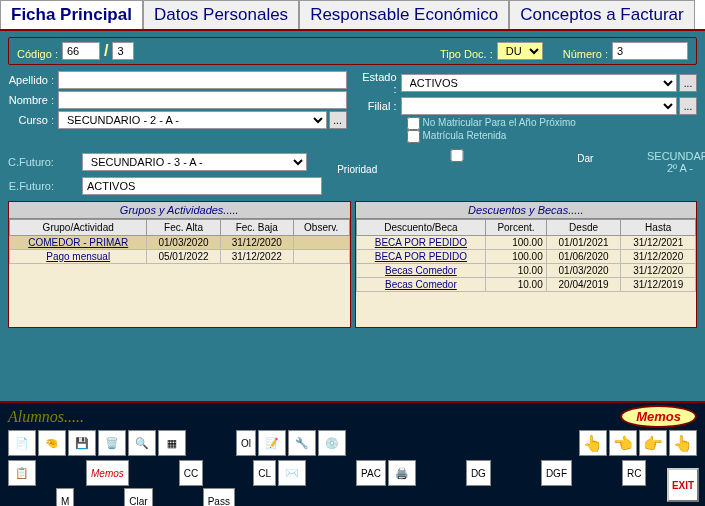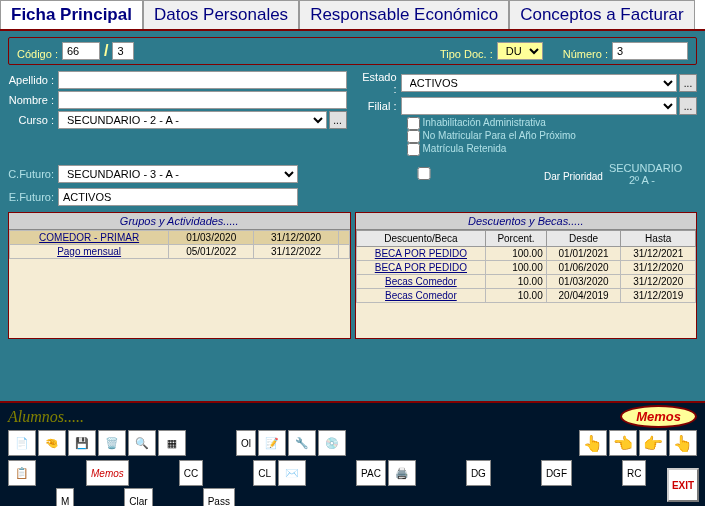--- a/index.html
+++ b/index.html
@@ -25,21 +25,21 @@
 .form-row { display: flex; align-items: center; margin-bottom: 2px; }
 .form-row label { width: 50px; text-align: right; color: #fff; font-size: 11px; padding-right: 4px; }
 .form-row input, .form-row select { flex: 1; }
 .form-col.right .form-row label { width: 42px; }
 .btn-small { width: 18px; height: 18px; background: #e0e0e0; border: 1px solid #888; font-size: 10px; cursor: pointer; margin-left: 2px; }
 
 .checks { margin-left: 48px; }
 .checks label { display: block; color: #b0e0e6; font-size: 10px; }
 .checks input { vertical-align: middle; margin-right: 3px; }
 
-.fut-row { display: flex; align-items: center; margin-bottom: 2px; }
+.fut-row { display: flex; align-items: center; margin-bottom: 2px; gap: 24px; }
 .fut-row > span { width: 50px; text-align: right; color: #b0e0e6; font-size: 11px; padding-right: 4px; }
 .fut-row select, .fut-row input { width: 240px; }
 .prio { color: #fff; font-size: 10px; margin: 0 6px; }
 .sec-txt { color: #b0e0e6; font-size: 11px; }
 
 .tables { display: flex; gap: 4px; margin-top: 6px; }
 .table-box { flex: 1; border: 1px solid #800000; background: #e8d8b0; }
 .table-title { text-align: center; font-style: italic; color: #000080; font-size: 11px; padding: 2px; background: #d0d0d0; border-bottom: 1px solid #888; }
 .table-body { background: #f5ecd4; height: 108px; overflow: auto; }
 table { width: 100%; border-collapse: collapse; font-size: 10px; }
@@ -109,21 +109,20 @@
           <label>Estado :</label>
           <select><option>ACTIVOS</option></select>
           <button class="btn-small">...</button>
         </div>
       <div class="form-row">
           <label>Filial :</label>
           <select><option></option></select>
           <button class="btn-small">...</button>
         </div>
       <div class="checks">
-        <label><input type="checkbox" style=""><span>Inhabilitación Administrativa</span></label>
         <label><input type="checkbox" style=""><span>No Matricular Para el Año Próximo</span></label>
         <label><input type="checkbox" style=""><span>Matrícula Retenida</span></label>
       </div>
     </div>
   </div>
 
   <div class="fut-row">
     <span>C.Futuro:</span>
     <select><option>SECUNDARIO - 3 - A -</option></select>
     <label class="prio"><input type="checkbox" style=""><span>Dar Prioridad</span></label>
@@ -133,20 +132,26 @@
     <span>E.Futuro:</span>
     <input type="text" value="ACTIVOS" style="">
   </div>
 
   <div class="tables">
     <div class="table-box">
       <div class="table-title">Grupos y Actividades.....</div>
       <div class="table-body">
         <table>
           <tbody>
+              <tr>
+                <th>Grupo/Actividad</th>
+                <th>Fec. Alta</th>
+                <th>Fec. Baja</th>
+                <th>Observ.</th>
+              </tr>
           <tr class="row-sel">
                 <td class="link">COMEDOR - PRIMAR</td>
                 <td>01/03/2020</td>
                 <td>31/12/2020</td>
                 <td></td>
               </tr>
           <tr>
                 <td class="link">Pago mensual</td>
                 <td>05/01/2022</td>
                 <td>31/12/2022</td>

